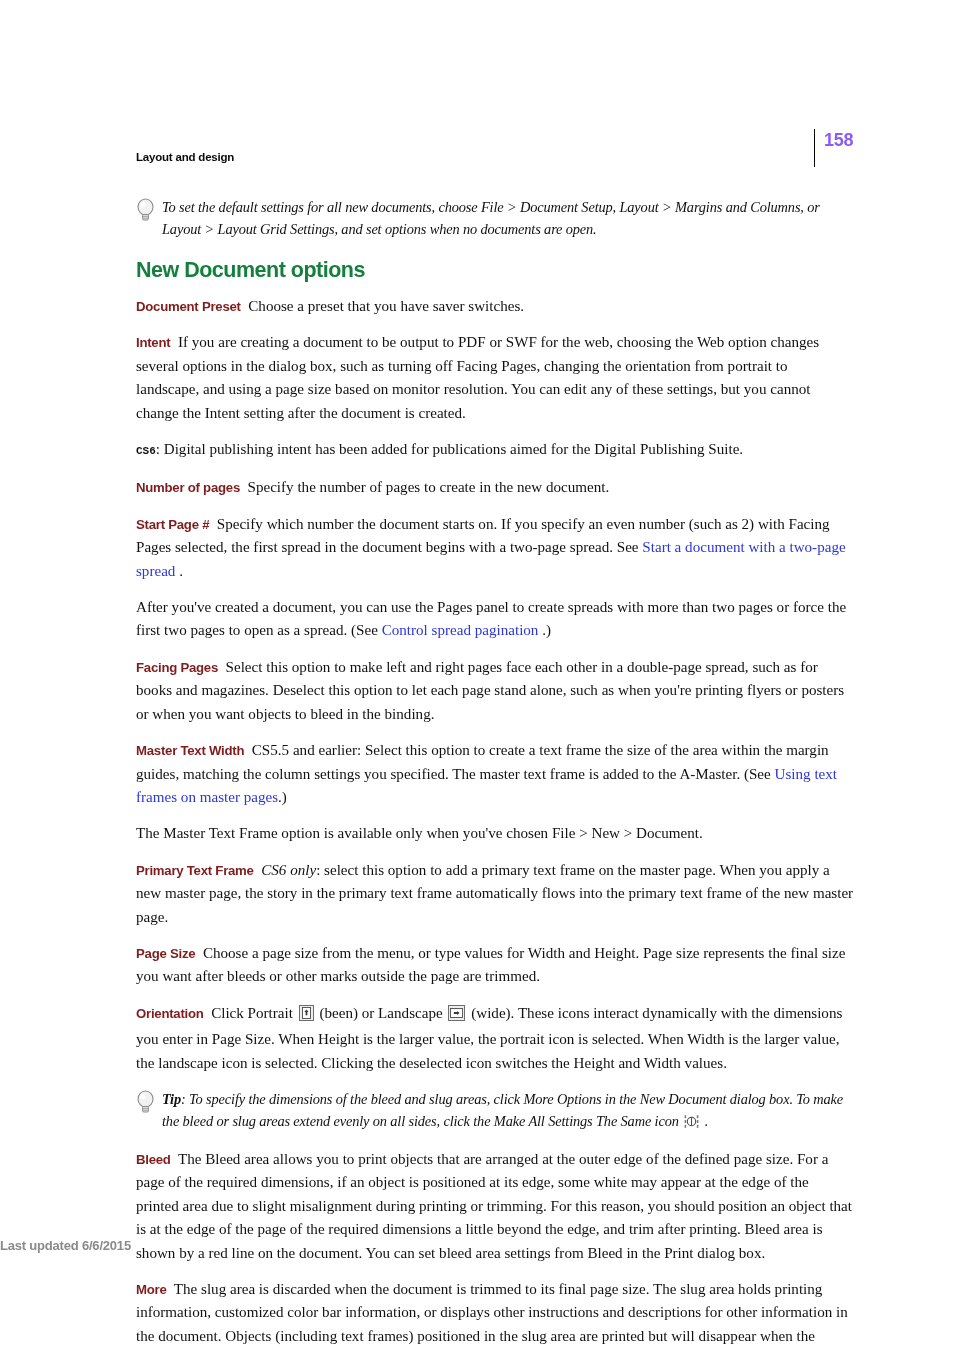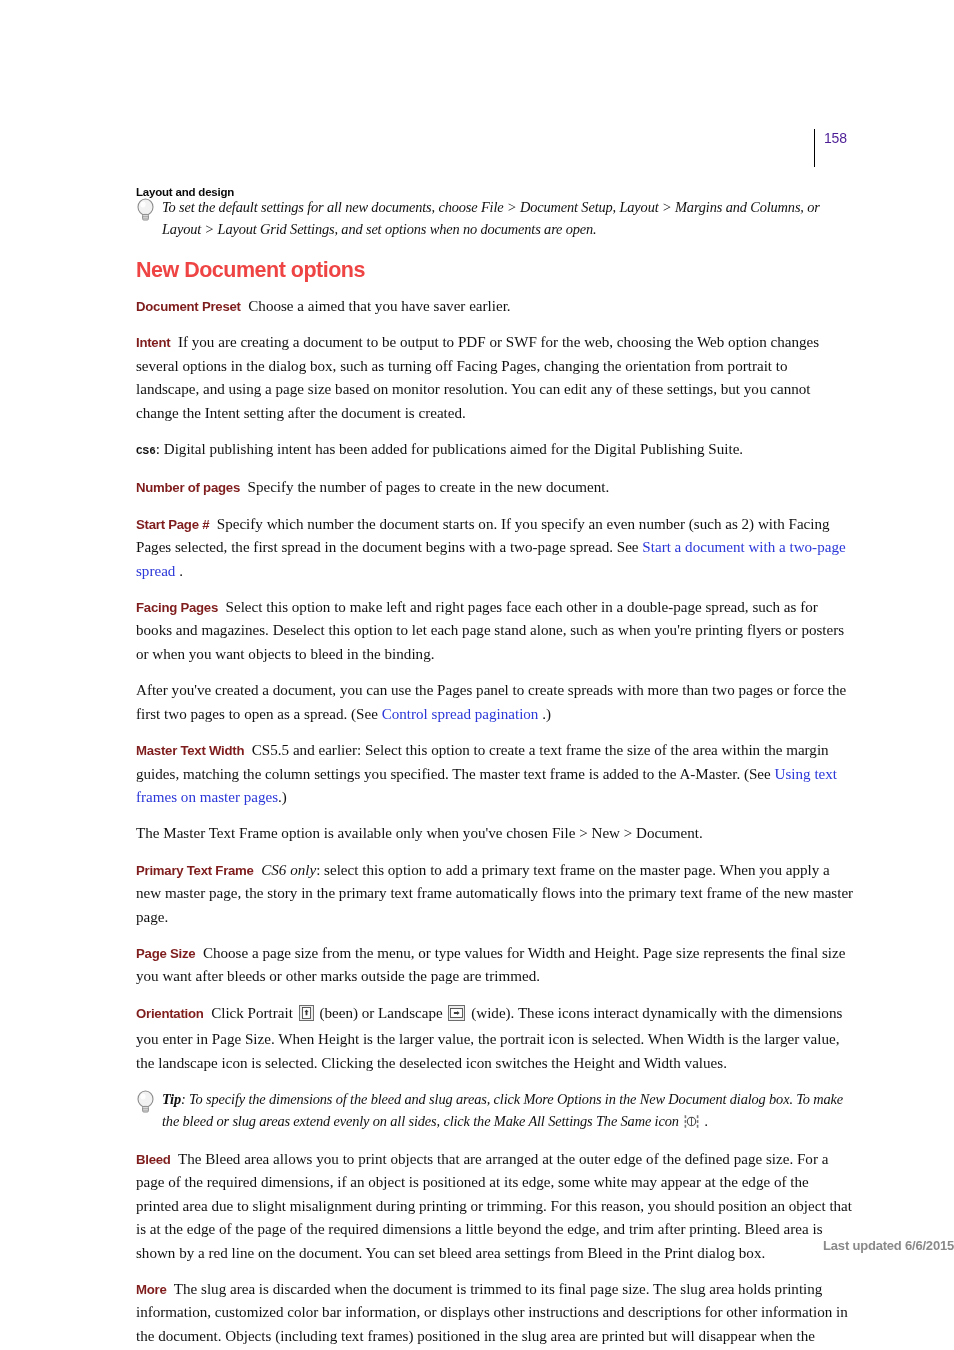--- a/index.html
+++ b/index.html
@@ -34,40 +34,39 @@
   }
   .header-title {
     position: absolute;
     left: 0;
     top: 13px;
     font-family: "Liberation Sans", sans-serif;
     font-weight: bold;
     font-size: 11.5px;
     letter-spacing: -0.2px;
     color: #0a0a0a;
-    margin-top: 35px;
   }
   .header-rule {
     position: absolute;
     right: 39px;
     top: -9px;
     width: 1px;
     height: 38px;
     background: #000000;
   }
   .header-pageno {
     position: absolute;
     right: 0px;
     top: -8px;
     width: 30px;
     font-family: "Liberation Sans", sans-serif;
-    font-weight: normal;
-    font-size: 14px;
+    font-weight: bold;
+    font-size: 18px;
     letter-spacing: -0.2px;
-    color: #4c1d95;
+    color: #8b5cf6;
   }
 
   
   .content {
     position: absolute;
     left: 136px;
     top: 196px;
     width: 718px;
   }
 
@@ -125,37 +124,37 @@
     height: 24px;
   }
 
   
   h2.section-title {
     margin: 18px 0 12px 0;
     font-family: "Liberation Sans", sans-serif;
     font-weight: bold;
     font-size: 21.5px;
     letter-spacing: -0.5px;
-    color: #ef4444;
+    color: #15803d;
   }
 
   
   .inline-icon {
     display: inline-block;
     vertical-align: -3px;
     margin: 0 2px;
   }
 
   
   .footer {
     position: absolute;
     left: 0;
     top: 1238px;
     width: 954px;
-    text-align: right;
+    text-align: left;
     font-family: "Liberation Sans", sans-serif;
     font-weight: bold;
     font-size: 13px;
     color: #8a8a8a;
     letter-spacing: -0.2px;
   }
 </style>
 </head>
 <body>
 
@@ -179,21 +178,21 @@
           <line x1="6.8" y1="20.2" x2="12.2" y2="20.2" stroke="#9a9a9a" stroke-width="0.8"></line>
         </svg>
       </span>
       <p>To set the default settings for all new documents, choose File &gt; Document Setup, Layout &gt; Margins and Columns, or Layout &gt; Layout Grid Settings, and set options when no documents are open.</p>
     </div>
 
     <h2 class="section-title">New Document options</h2>
 
     <p>
       <span class="lbl">Document Preset</span>&nbsp;
-      <span>Choose a aimed that you have saver earlier.</span>
+      <span>Choose a preset that you have saver switches.</span>
     </p>
 
     <p>
       <span class="lbl">Intent</span>&nbsp;
       <span>If you are creating a document to be output to PDF or SWF for the web, choosing the Web option changes several options in the dialog box, such as turning off Facing Pages, changing the orientation from portrait to landscape, and using a page size based on monitor resolution. You can edit any of these settings, but you cannot change the Intent setting after the document is created.</span>
     </p>
 
     <p>
       <span class="lbl-serif">CS6</span><span>: Digital publishing intent has been added for publications aimed for the Digital Publishing Suite.</span>
     </p>
@@ -204,28 +203,28 @@
     </p>
 
     <p>
       <span class="lbl">Start Page #</span>&nbsp;
       <span>Specify which number the document starts on. If you specify an even number (such as 2) with Facing Pages selected, the first spread in the document begins with a two-page spread. See</span>
       <a class="link" href="#">Start a document with a two-page spread</a>
       <span>.</span>
     </p>
 
     <p>
-      <span class="lbl">Facing Pages</span>&nbsp;
-      <span>Select this option to make left and right pages face each other in a double-page spread, such as for books and magazines. Deselect this option to let each page stand alone, such as when you're printing flyers or posters or when you want objects to bleed in the binding.</span>
-    </p>
-
-    <p>
       <span>After you've created a document, you can use the Pages panel to create spreads with more than two pages or force the first two pages to open as a spread. (See</span>
       <a class="link" href="#">Control spread pagination</a>
       <span>.)</span>
+    </p>
+
+    <p>
+      <span class="lbl">Facing Pages</span>&nbsp;
+      <span>Select this option to make left and right pages face each other in a double-page spread, such as for books and magazines. Deselect this option to let each page stand alone, such as when you're printing flyers or posters or when you want objects to bleed in the binding.</span>
     </p>
 
     <p>
       <span class="lbl">Master Text Width</span>&nbsp;
       <span>CS5.5 and earlier: Select this option to create a text frame the size of the area within the margin guides, matching the column settings you specified. The master text frame is added to the A-Master. (See</span>
       <a class="link" href="#">Using text frames on master pages</a><span>.)</span>
     </p>
 
     <p>The Master Text Frame option is available only when you've chosen File &gt; New &gt; Document.</p>
 

